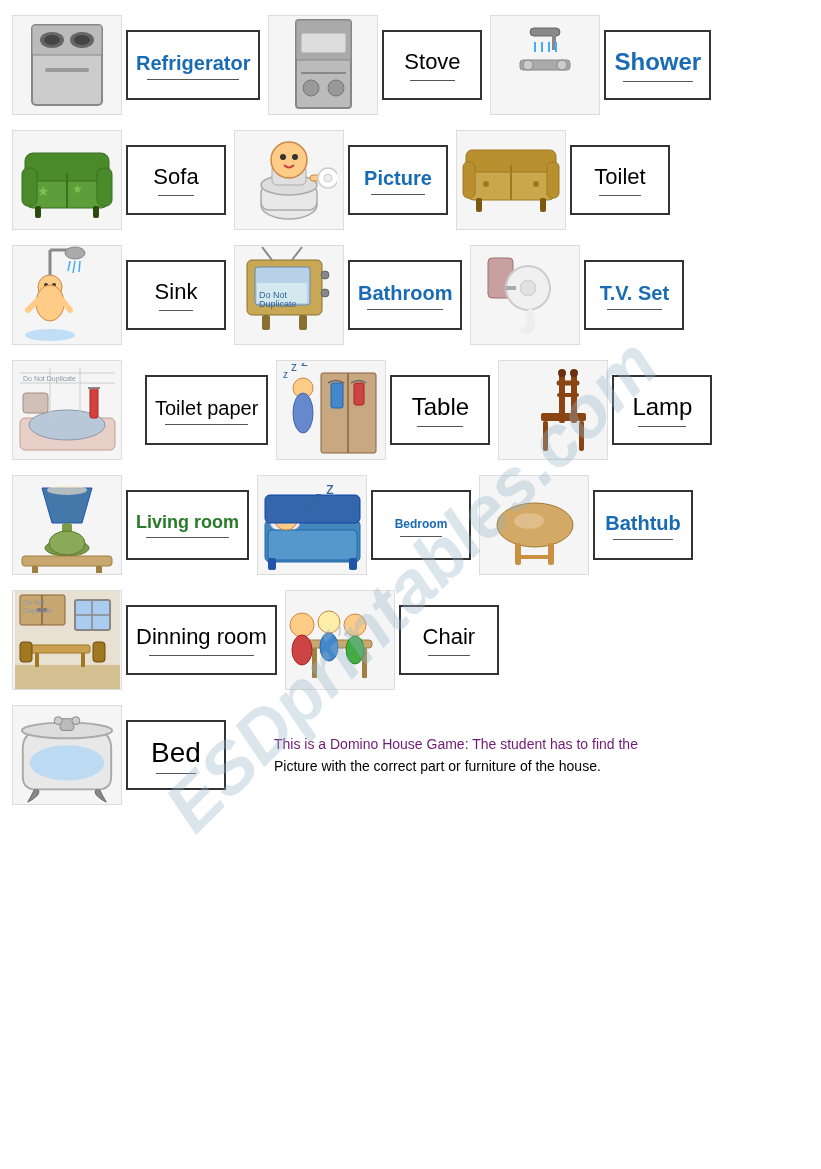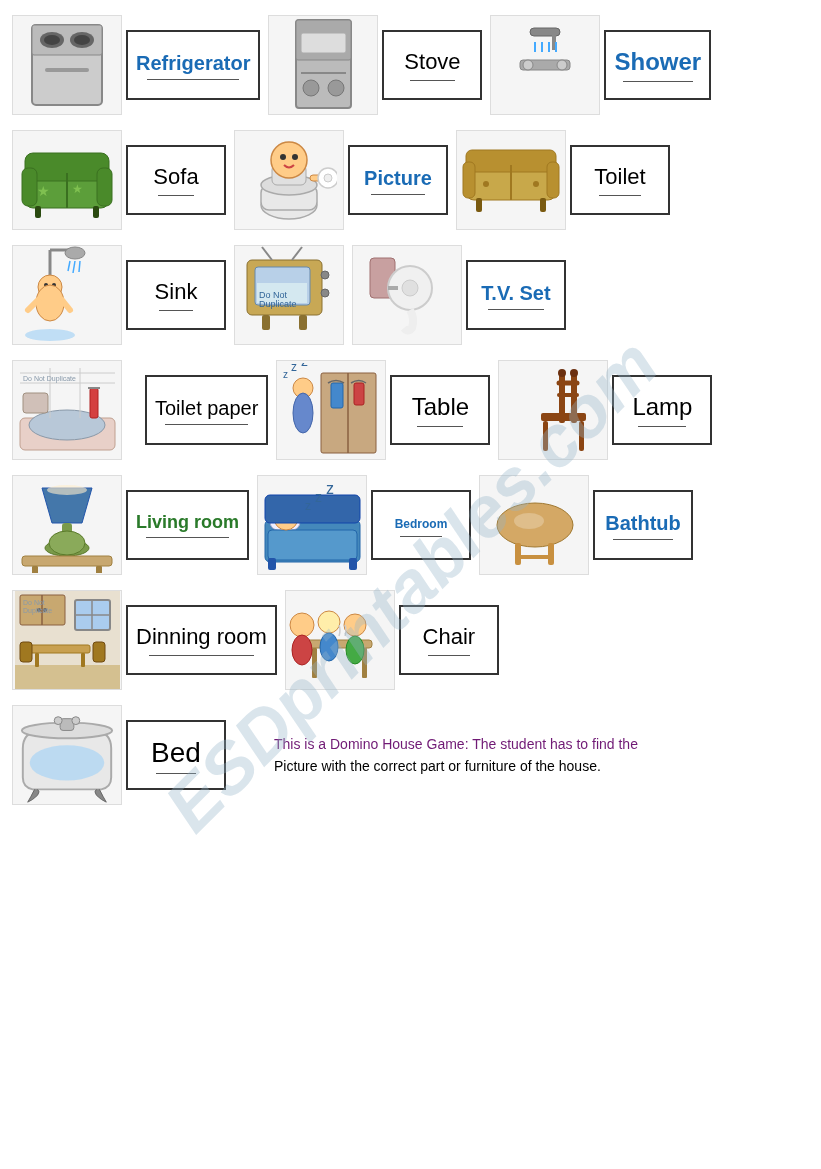--- a/index.html
+++ b/index.html
@@ -319,20 +319,26 @@
           <rect x="25" y="70" width="8" height="15" rx="2" fill="#8a7030"></rect>
           <rect x="62" y="70" width="8" height="15" rx="2" fill="#8a7030"></rect>
 
           <circle cx="88" cy="30" r="4" fill="#888" stroke="#666"></circle>
           <circle cx="88" cy="48" r="4" fill="#888" stroke="#666"></circle>
 
           <text x="22" y="53" font-size="9" fill="#336699">Do Not</text>
           <text x="22" y="62" font-size="9" fill="#336699">Duplicate</text>
         </svg>
       </div>
+      <div class="label-box">
+        <div>
+          <span class="blue" style="font-size:20px;font-weight:bold;">Bathroom</span>
+          <div class="underline"></div>
+        </div>
+      </div>
     </div>
 
     <div class="card">
       <div class="img-placeholder">
         <svg width="95" height="85" viewBox="0 0 95 85">
 
           <rect x="10" y="5" width="25" height="40" rx="4" fill="#c8a0a0" stroke="#a07070"></rect>
 
           <ellipse cx="50" cy="35" rx="22" ry="22" fill="#f0f0f0" stroke="#ccc" stroke-width="2"></ellipse>
           <ellipse cx="50" cy="35" rx="8" ry="8" fill="#e0e0e0" stroke="#ccc"></ellipse>

